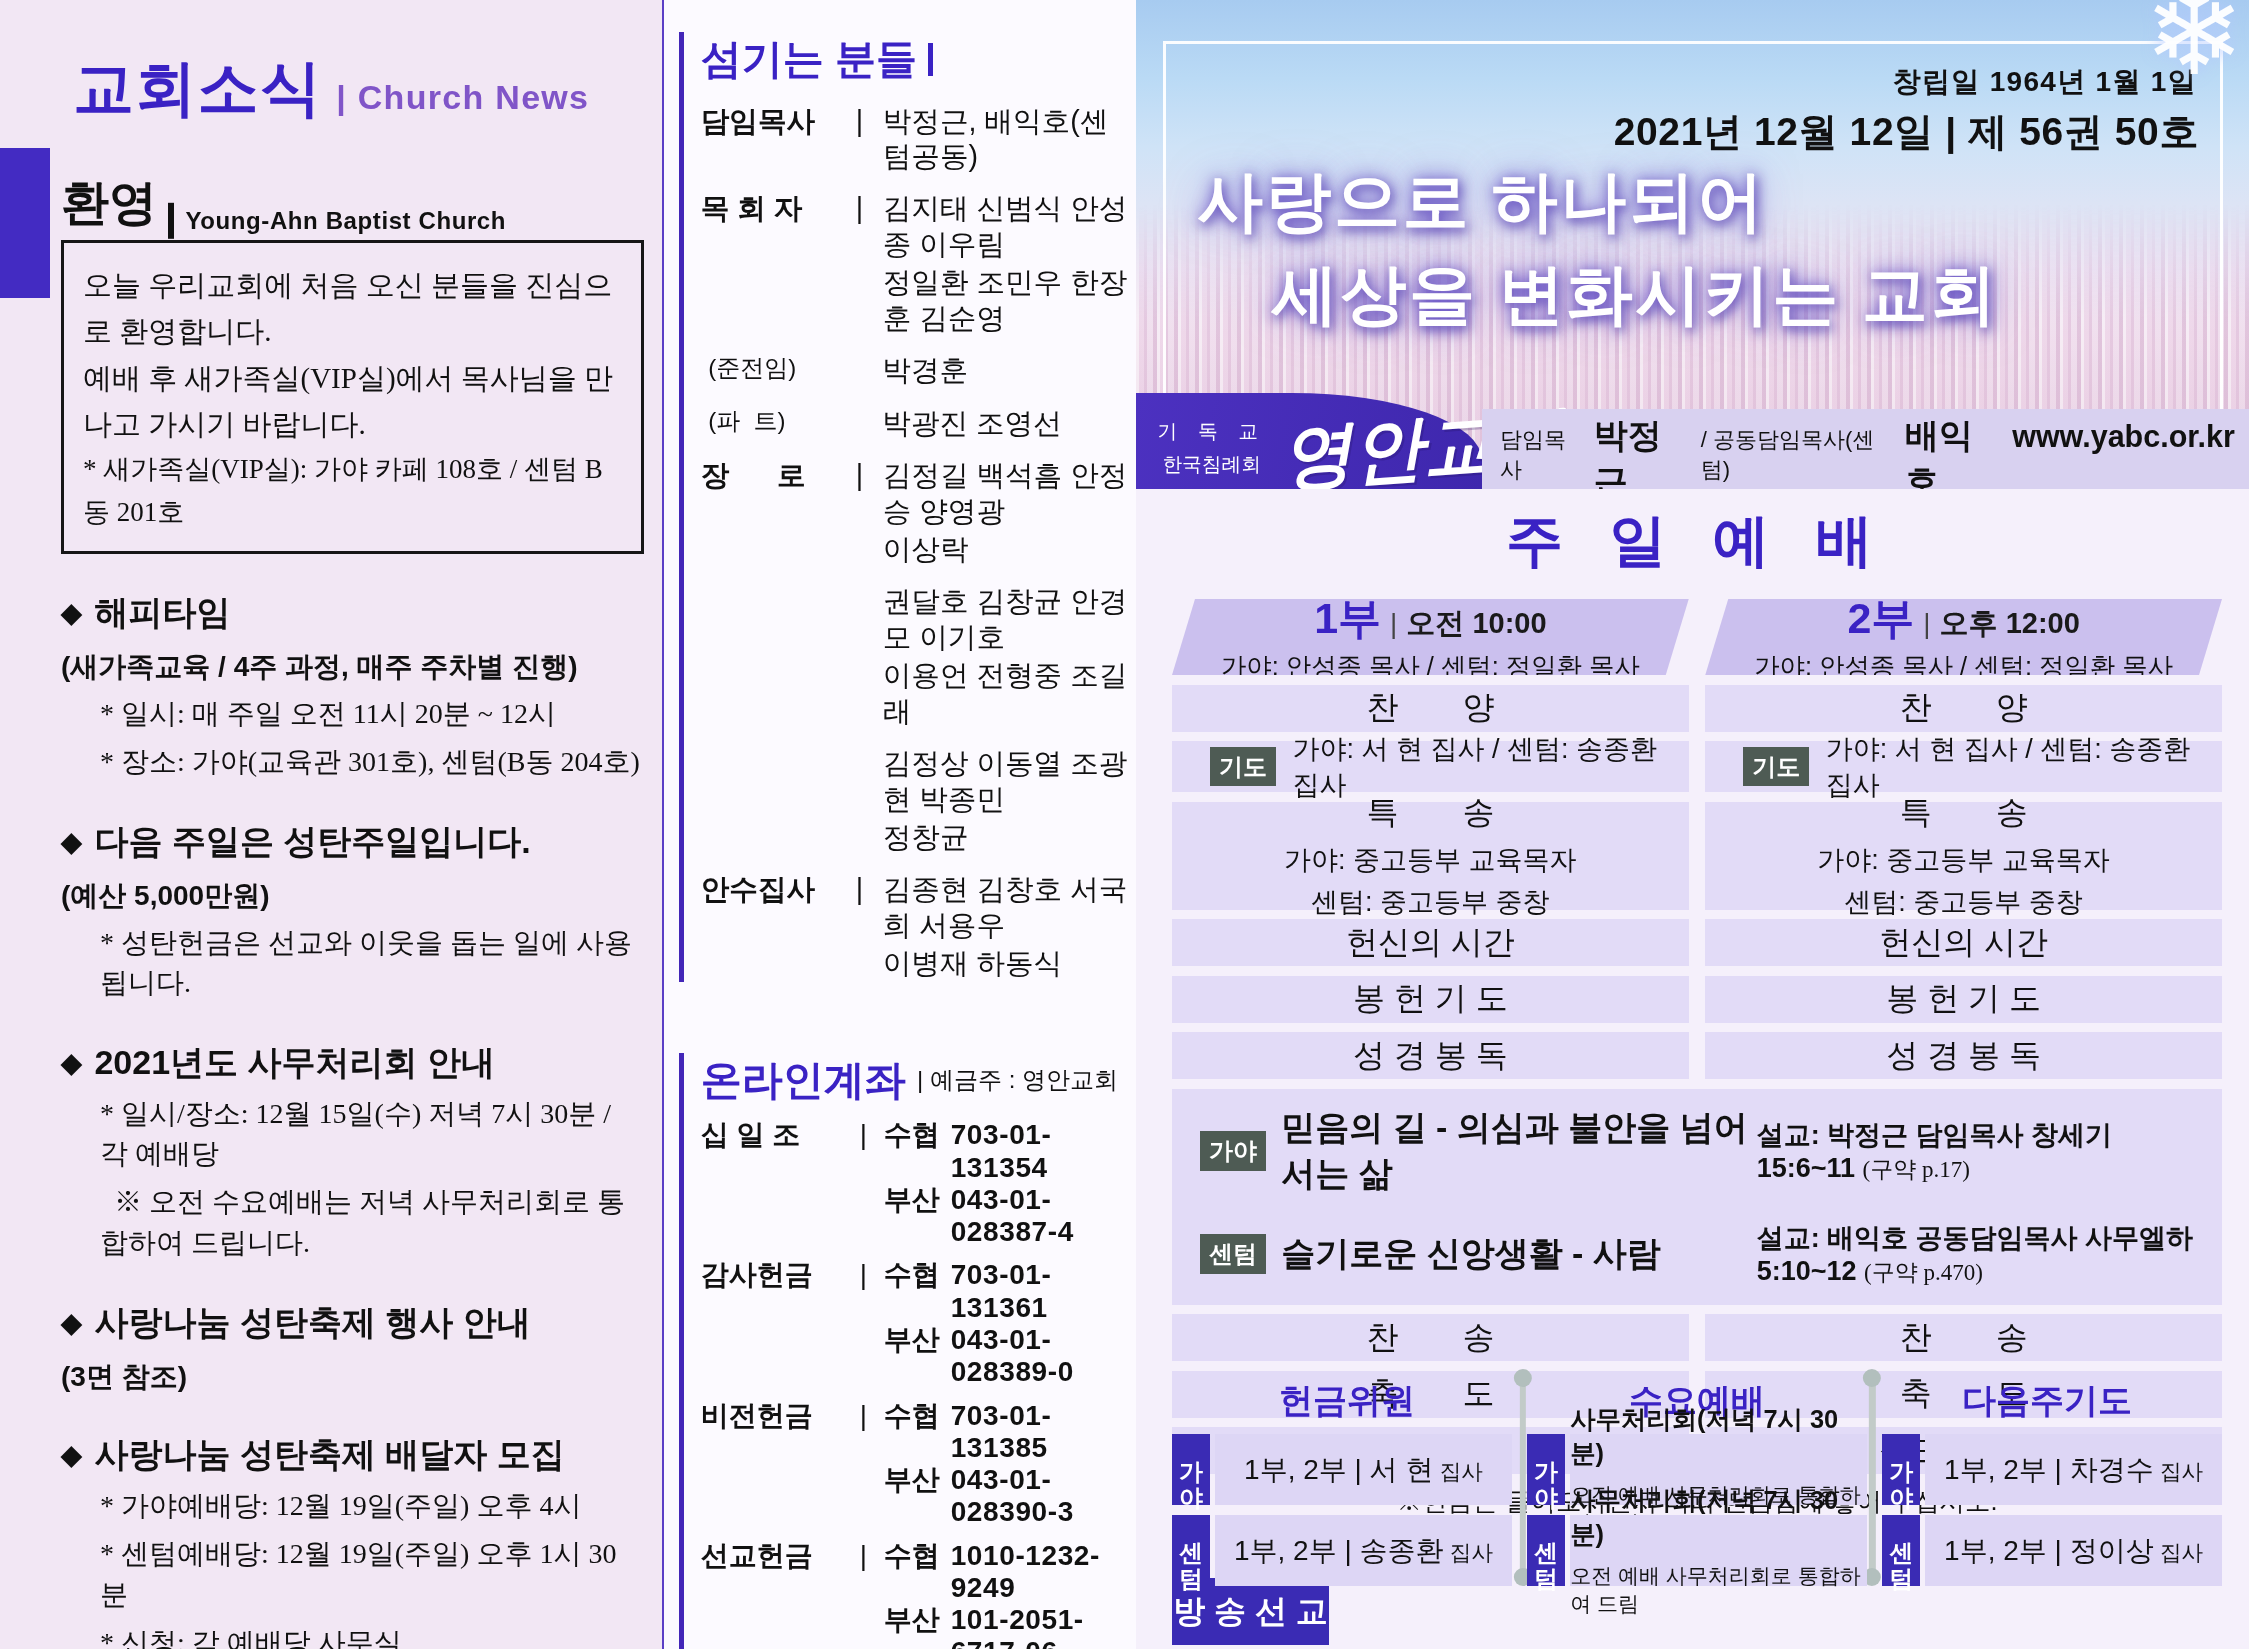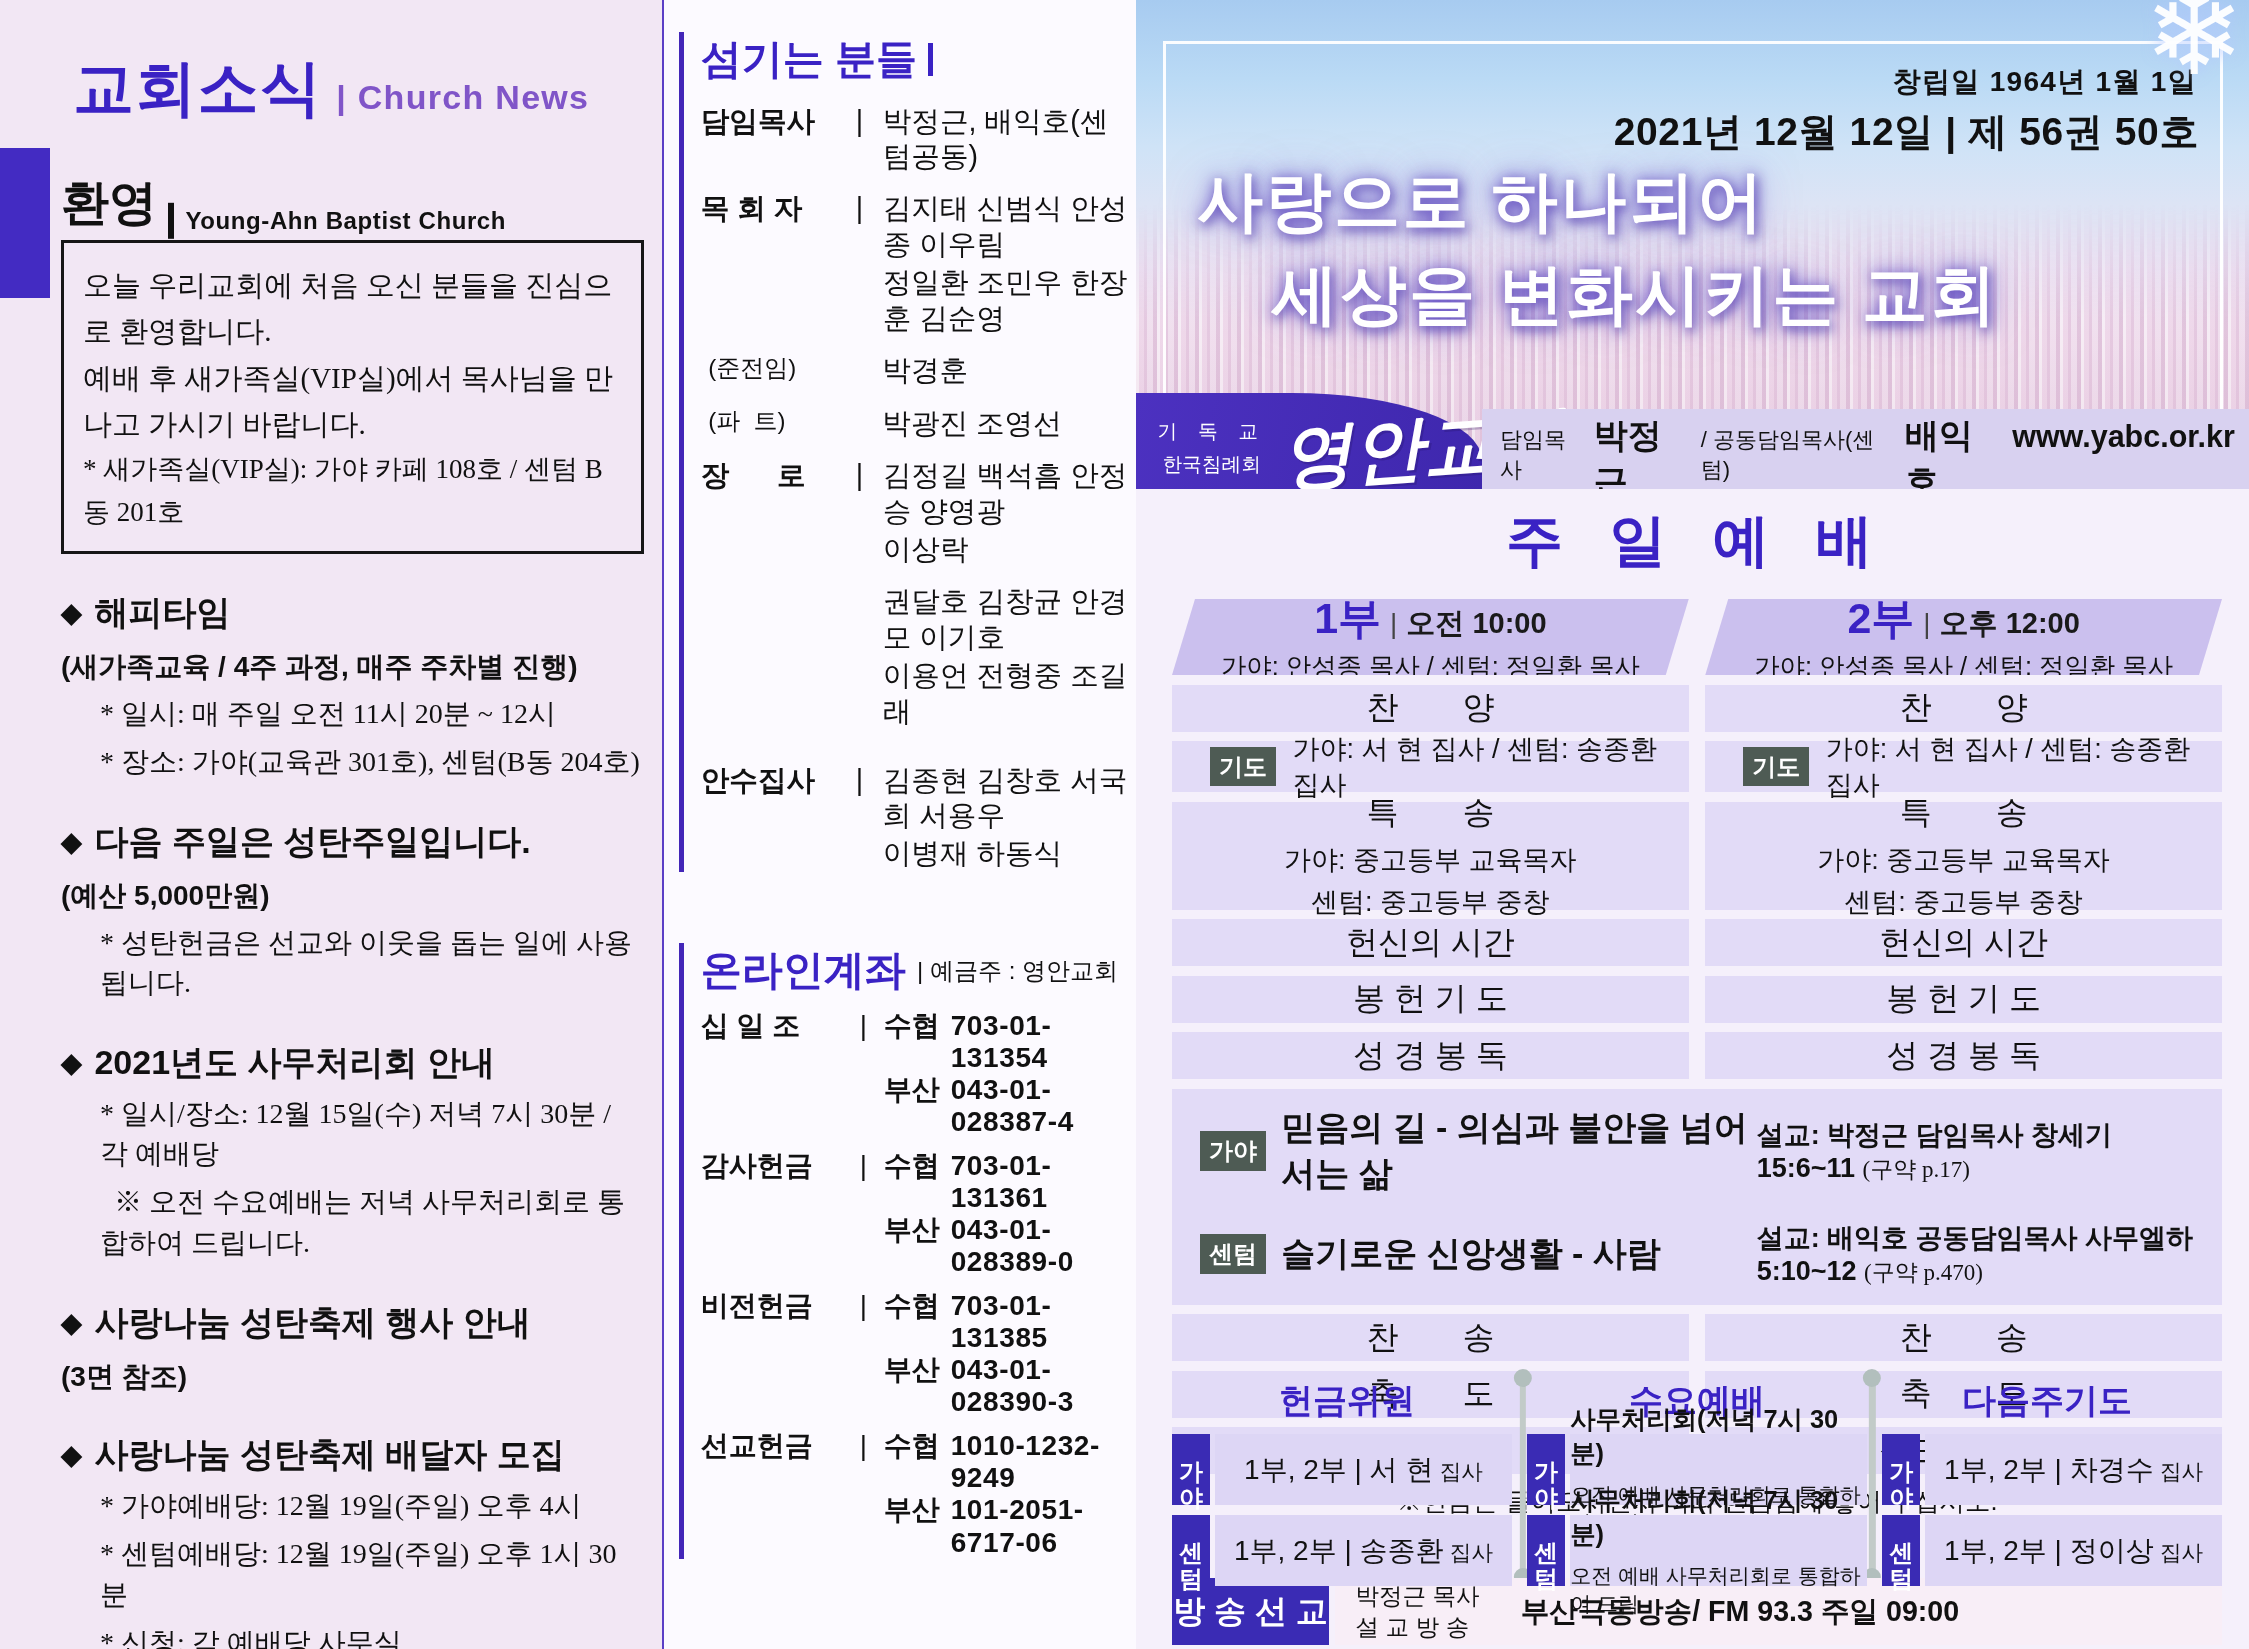--- a/index.html
+++ b/index.html
@@ -261,20 +261,24 @@
         <span class="slabel"></span>
         <span class="ssep"></span>
         <span class="snames">
             <div>권달호 김창균 안경모 이기호</div>
             <div>이용언 전형중 조길래</div>
           </span>
       </div>
       <div class="srow">
         <span class="slabel"></span>
         <span class="ssep"></span>
+        <span class="snames">
+            <div>김정상 이동열 조광현 박종민</div>
+            <div>정창균</div>
+          </span>
       </div>
       <div class="srow">
         <span class="slabel">안수집사</span>
         <span class="ssep">|</span>
         <span class="snames">
             <div>김종현 김창호 서국희 서용우</div>
             <div>이병재 하동식</div>
           </span>
       </div>
     </div>
@@ -499,24 +503,17 @@
           <div class="ctag">센텀</div>
           <div class="cbody">
               <div><span>1부, 2부 | 정이상</span><span class="csuffix">집사</span></div>
             </div>
         </div>
       </div>
     </div>
 
     <div class="broadcast">
       <div class="btag">방 송 선 교</div>
-      <div class="bbody">
-        <div class="bwho">
-          <div>박정근 목사</div>
-          <div>설 교 방 송</div>
-        </div>
-        <div class="binfo">부산극동방송/ FM 93.3 주일 09:00</div>
-      </div>
     </div>
   </section>
 
 </div>
 
 
 </body></html>

